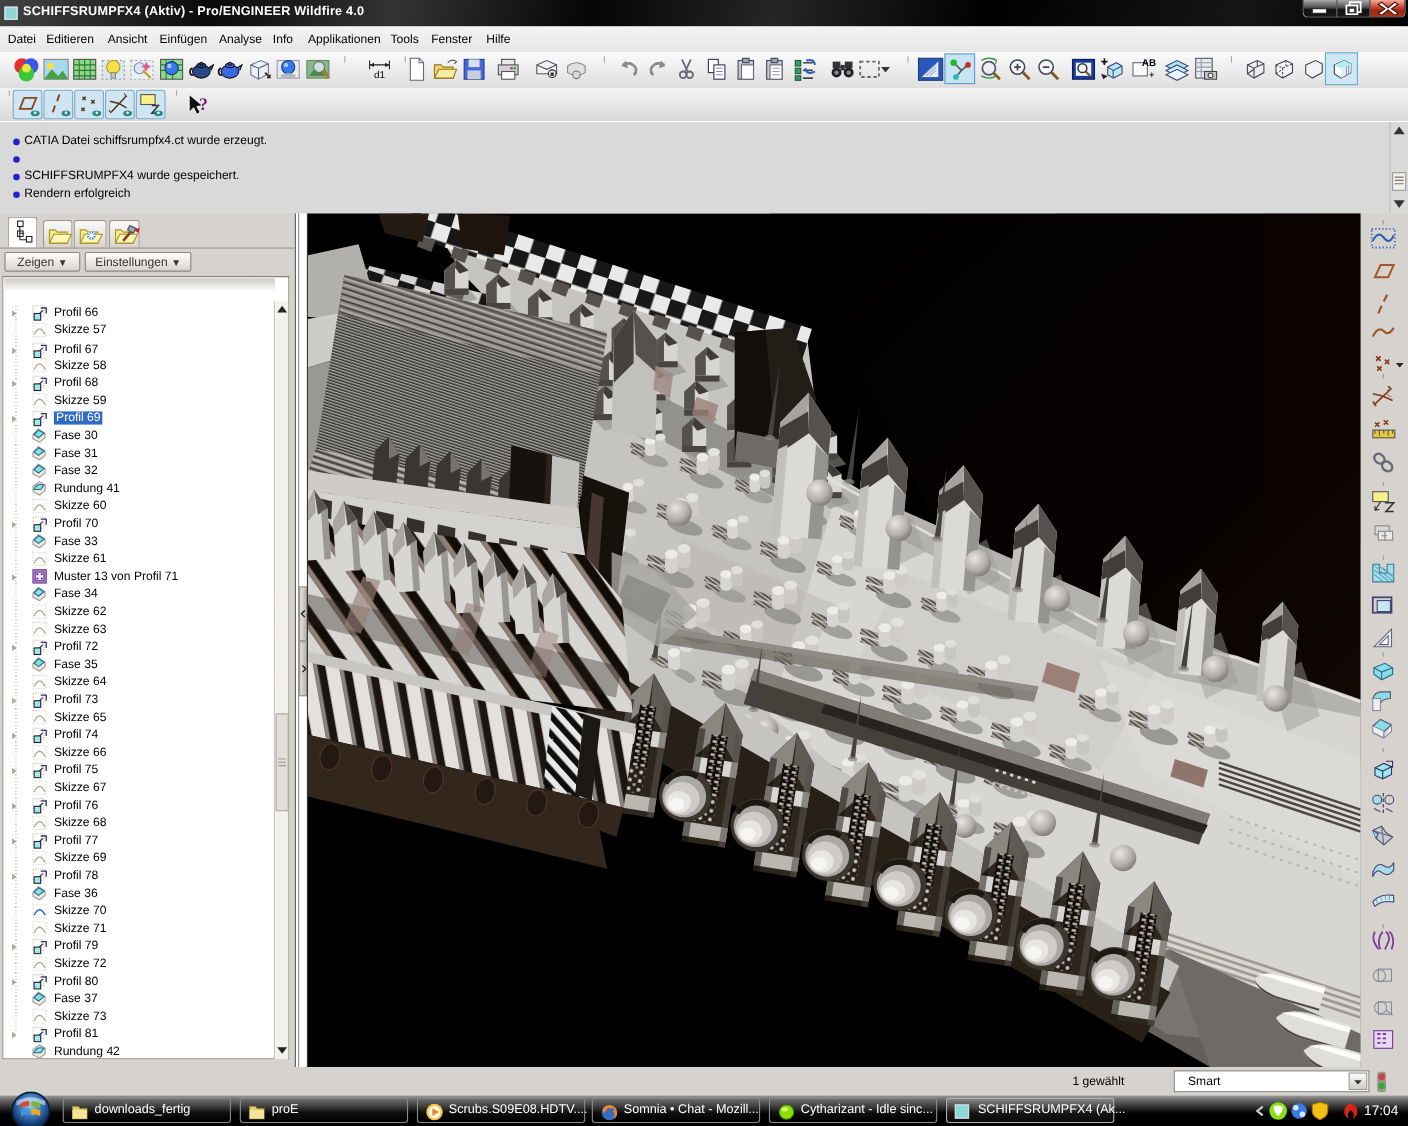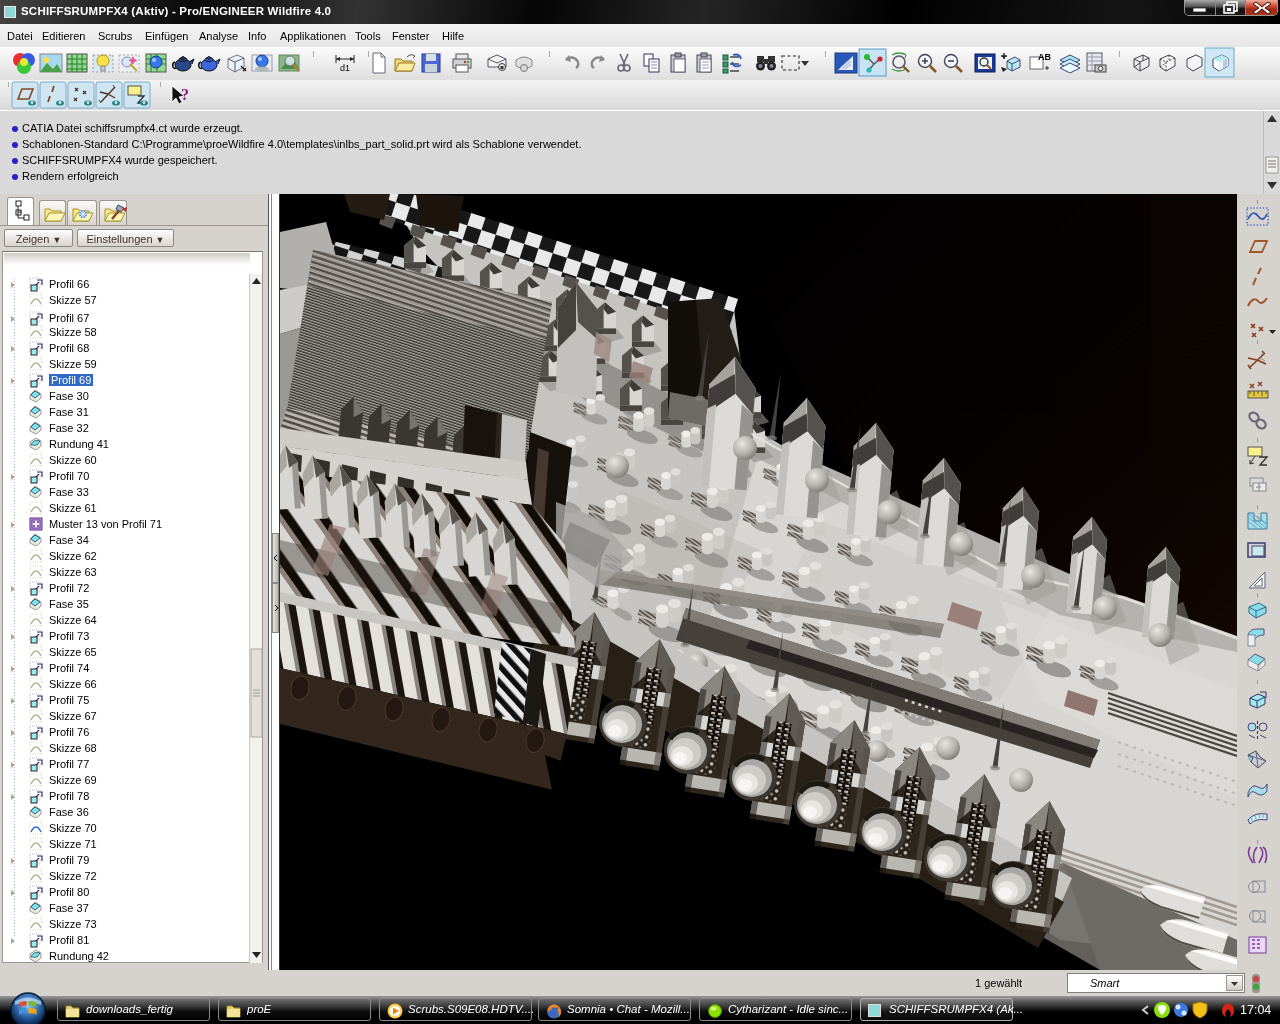--- a/index.html
+++ b/index.html
@@ -34,21 +34,21 @@
   .trow .lbl { position:absolute; left:46px; top:1px; }
   .trow svg { position:absolute; left:26px; top:0px; }
   .tri { position:absolute; left:8px; top:5px; width:0; height:0;
     border-left:4px solid #aaa69e; border-top:3.5px solid transparent; border-bottom:3.5px solid transparent; }
   .sel { background:#316ac5; color:#fff; }
   #statusbar { left:280px; top:970px; width:1000px; height:26px; background:#d6d3ce; font-size:11px; }
   #taskbar { left:0; top:996px; width:1280px; height:28px;
     background:linear-gradient(#9a9a9a 0%,#666 15%,#2a2a2a 40%,#000 58%,#000 100%); }
   .task { position:absolute; top:2px; height:23px; border:1px solid #888; border-radius:3px;
     background:linear-gradient(#6e6e6e 0%,#3a3a3a 35%,#0e0e0e 60%,#000 100%);
-    color:#fff; font-size:11.5px;font-style:italic; }
+    color:#fff; font-size:11.5px; }
   .task .tlabel { position:absolute; left:28px; top:4px; white-space:nowrap; overflow:hidden; }
 </style></head>
 <body>
 
 <svg width="0" height="0" style="position:absolute">
 <defs>
 <g id="i-p">
  <rect x="1" y="1" width="10" height="10" fill="none" stroke="#cbb" stroke-width="1" stroke-dasharray="1,1"></rect>
  <path d="M3 12 L10 5" stroke="#336" stroke-width="1.2" fill="none"></path>
  <path d="M8 3 L13 3 L13 8" stroke="#336" stroke-width="1.2" fill="none"></path>
@@ -93,21 +93,21 @@
         <rect x="8" y="5" width="10" height="8" fill="#333" stroke="#fff" stroke-width="1.6"></rect>
         <rect x="11" y="8" width="4" height="3" fill="#fff"></rect>
       </svg></div>
  <div class="wbtn close"><svg width="30" height="14">
         <path d="M9 2 L15 7 L21 2 L24 4 L18 8 L24 12 L21 14 L15 9 L9 14 L6 12 L12 8 L6 4 Z" fill="#f8f8f8" stroke="#401008" stroke-width="1"></path>
       </svg></div>
 </div>
 <div class="abs" id="menubar">
 <span class="mi" style="left:7px">Datei</span>
     <span class="mi" style="left:42px">Editieren</span>
-    <span class="mi" style="left:98px">Scrubs</span>
+    <span class="mi" style="left:98px">Ansicht</span>
     <span class="mi" style="left:145px">Einfügen</span>
     <span class="mi" style="left:199px">Analyse</span>
     <span class="mi" style="left:248px">Info</span>
     <span class="mi" style="left:280px">Applikationen</span>
     <span class="mi" style="left:355px">Tools</span>
     <span class="mi" style="left:392px">Fenster</span>
     <span class="mi" style="left:442px">Hilfe</span>
   </div>
 <div class="abs" id="toolbar1"><svg width="1280" height="33">
       <rect x="313" y="4" width="1" height="6" fill="#aaa"></rect>
@@ -378,21 +378,20 @@
       </g>
       <g transform="translate(168,4)">
         <path d="M4 2 L4 18 L8 14 L11 20 L14 18 L11 13 L16 12 Z" fill="#111" stroke="#fff" stroke-width="0.8"></path>
         <text x="13" y="16" font-size="16" font-weight="bold" fill="#7a1a7a" font-family="Liberation Serif">?</text>
       </g>
     </svg></div>
 <div class="abs" id="msgarea">
 <span class="bullet" style="top:15px"></span>
     <div class="msgline" style="top:11px">CATIA Datei schiffsrumpfx4.ct wurde erzeugt.</div>
     <span class="bullet" style="top:31px"></span>
-    <div class="msgline" style="top:27px">Schablonen-Standard C:\Programme\proeWildfire 4.0\templates\inlbs_part_solid.prt wird als Schablone verwendet.</div>
     <span class="bullet" style="top:47px"></span>
     <div class="msgline" style="top:43px">SCHIFFSRUMPFX4 wurde gespeichert.</div>
     <span class="bullet" style="top:63px"></span>
     <div class="msgline" style="top:59px">Rendern erfolgreich</div>
 <div style="position:absolute; left:1263px; top:0px; width:17px; height:84px; background:#d9d9d9; border-left:1px solid #bbb;">
  <svg width="16" height="84">
   <path d="M8 4 L13 11 L3 11 Z" fill="#333"></path>
   <rect x="2" y="46" width="12" height="16" fill="#f0efe8" stroke="#999"></rect>
   <path d="M4 50 h8 M4 53 h8 M4 56 h8" stroke="#777" stroke-width="1"></path>
   <path d="M8 78 L13 71 L3 71 Z" fill="#333"></path>
@@ -1227,21 +1226,21 @@
         <path d="M14 14 l6 5" stroke="#889"></path>
       </g>
       <g transform="translate(9,740)">
         <rect x="3" y="3" width="17" height="16" fill="#e8d8f4" stroke="#7a3a9a"></rect>
         <path d="M6 6 h3 M11 6 h3 M6 10 h3 M11 10 h3 M6 14 h3 M11 14 h3 M16 6 v0" stroke="#7a3a9a" stroke-width="1.6"></path>
       </g>
     </svg></div>
 <div class="abs" id="statusbar">
  <span style="position:absolute; left:695px; top:7px;">1 gewählt</span>
  <div style="position:absolute; left:787px; top:3px; width:178px; height:20px; background:#fff; border:1px solid #7f7f7f;">
-   <span style="position:absolute; left:22px; top:3px;font-style:italic;">Smart</span>
+   <span style="position:absolute; left:12px; top:3px;">Smart</span>
    <div style="position:absolute; right:1px; top:1px; width:17px; height:16px; background:linear-gradient(#fdfdfd,#cfccc5); border:1px solid #9a968e;">
      <svg width="15" height="14">
           <path d="M4 6 L11 6 L7.5 10 Z" fill="#333"></path>
         </svg></div>
  </div>
  <svg style="position:absolute; left:970px; top:4px;" width="12" height="20">
    <rect x="2" y="0" width="8" height="19" rx="3" fill="#9a968e"></rect>
    <circle cx="6" cy="5" r="3" fill="#c44"></circle>
       <circle cx="6" cy="13" r="3" fill="#3a3"></circle>
  </svg>

